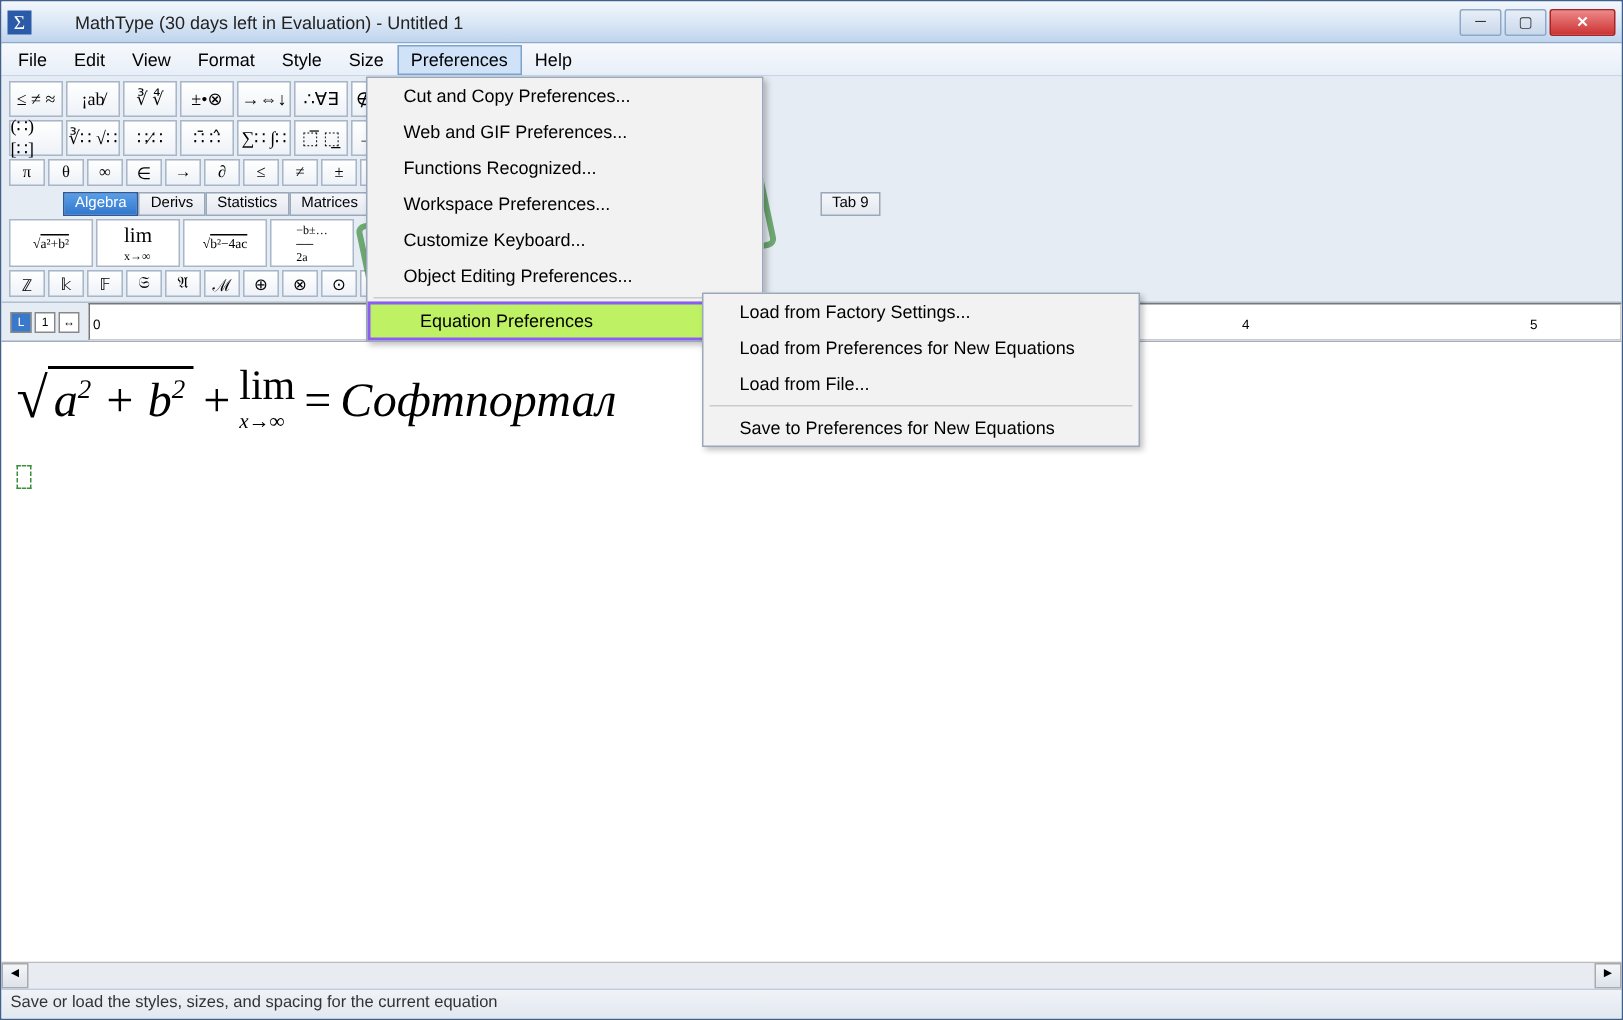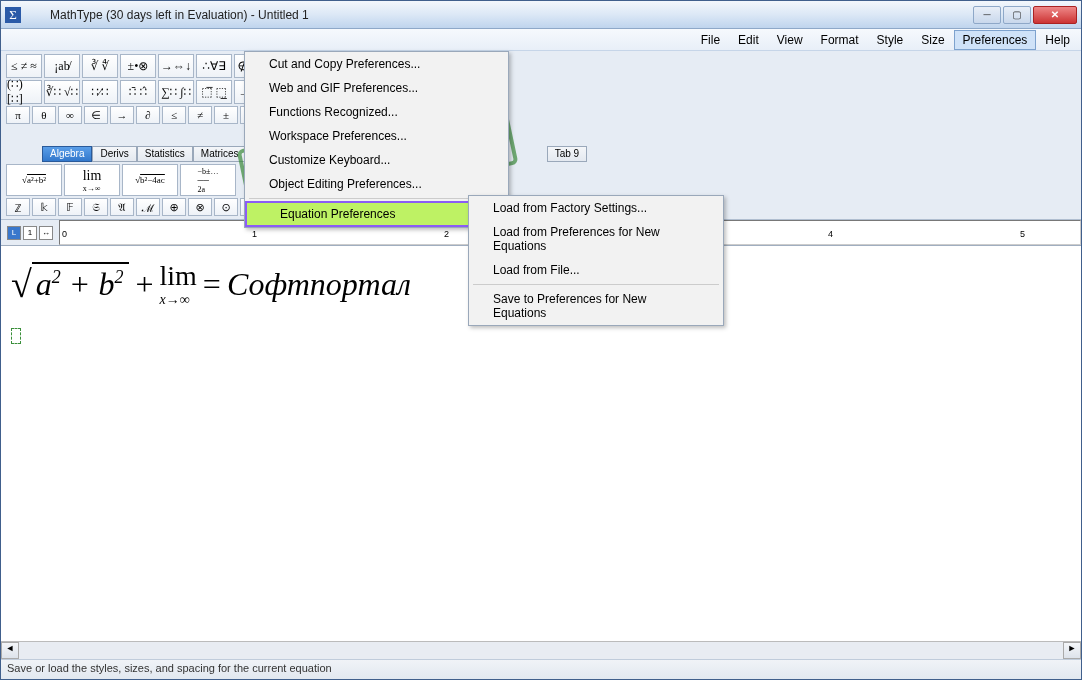--- a/index.html
+++ b/index.html
@@ -7,29 +7,29 @@
 
 .window { width:1082px; height:680px; border:1px solid #405f8c; background:#fff; display:flex; flex-direction:column; position:relative; }
 
 .titlebar { height:28px; background:linear-gradient(#f3f7fc,#dce8f6,#bfd4ed); display:flex; align-items:center; padding:0 4px; border-bottom:1px solid #8ea8c8; }
 .titlebar-icon { width:16px; height:16px; background:#2a5aa8; display:inline-flex; align-items:center; justify-content:center; color:#fff; font-family:serif; font-size:13px; margin-right:4px; }
 .titlebar-text { flex:1; font-size:12px; color:#222;margin-left:25px; }
 .win-buttons { display:flex; gap:2px; }
 .win-btn { width:28px; height:18px; background:linear-gradient(#e8eef7,#c9d8ec); border:1px solid #8ea8c8; border-radius:2px; display:flex; align-items:center; justify-content:center; font-size:10px; color:#333; cursor:pointer; }
 .win-btn.close { background:linear-gradient(#e88,#c33); width:44px; color:#fff; font-weight:bold; border-color:#a22; }
 
-.menubar { height:22px; background:linear-gradient(#f6f9fd,#e8eff8); border-bottom:1px solid #c6d5e8; display:flex; align-items:center; padding:0 2px;justify-content:flex-end; }
+.menubar { height:22px; background:linear-gradient(#f6f9fd,#e8eff8); border-bottom:1px solid #c6d5e8; display:flex; align-items:center; padding:0 2px; }
 .menubar-item { padding:3px 9px; cursor:pointer; }
 .menubar-item.active { background:#cfe2f8; border:1px solid #7da2ce; padding:2px 8px; }
 
 .toolbar-area { background:#e6ecf4; border-bottom:1px solid #b0bed0; padding:3px 5px; display:flex; flex-direction:column; gap:2px; }
 .tb-row { display:flex; gap:2px; }
 .tb-btn { width:36px; height:24px; background:linear-gradient(#fff,#eef2f7); border:1px solid #a8b6c8; display:flex; align-items:center; justify-content:center; font-family:serif; font-size:12px; cursor:pointer; }
 
-.tabs-row { display:flex; gap:0; margin-top:20px;padding-left:36px; }
+.tabs-row { display:flex; gap:0; margin-top:2px;padding-left:36px; }
 .tab { height:16px; padding:1px 7px; background:linear-gradient(#f4f6f9,#e4e9f0); border:1px solid #9aa8ba; font-size:10px; cursor:pointer; }
 .tab.active { background:linear-gradient(#5a9ee8,#3278cc); color:#fff; border-color:#2a5a9a; }
 
 .template-row { display:flex; gap:2px; }
 .template-btn { width:56px; height:32px; background:#fff; border:1px solid #a8b6c8; display:flex; align-items:center; justify-content:center; font-family:serif; font-size:11px; cursor:pointer; }
 .template-btn.complex { font-size:9px; }
 
 .small-row .tb-btn { width:24px; height:18px; font-size:11px; }
 
 .ruler-area { height:26px; background:#e6ecf4; border-bottom:1px solid #a0aec0; display:flex; }
@@ -61,21 +61,21 @@
 
 .statusbar { height:20px; background:linear-gradient(#f0f3f7,#e2e8f0); border-top:1px solid #c0ccdb; padding:2px 6px; font-size:11px; color:#333; }
 
 .dropdown { position:absolute; background:#f2f2f2; border:1px solid #9aa8ba; box-shadow:2px 2px 4px rgba(0,0,0,0.25); z-index:100; }
 .dd-item { padding:5px 28px 5px 24px; cursor:pointer; font-size:12px; position:relative; }
 .dd-sep { height:1px; background:#ccc; margin:2px 4px; }
 .dd-item.submenu::after { content:"▸"; position:absolute; right:8px; font-size:10px; }
 .dd-item.active { background:#bef264; border:2px solid #8b5cf6; padding:4px 27px 4px 33px; }
 
 .dd-main { left:243px; top:50px; width:265px; }
-.dd-sub { left:467px; top:194px; width:256px; }
+.dd-sub { left:467px; top:194px; width:292px; }
 
 .hidden-right { width:80px; }
 </style>
 </head>
 <body>
 
 <div class="window">
 
   <div class="titlebar">
     <span class="titlebar-icon">Σ</span>

